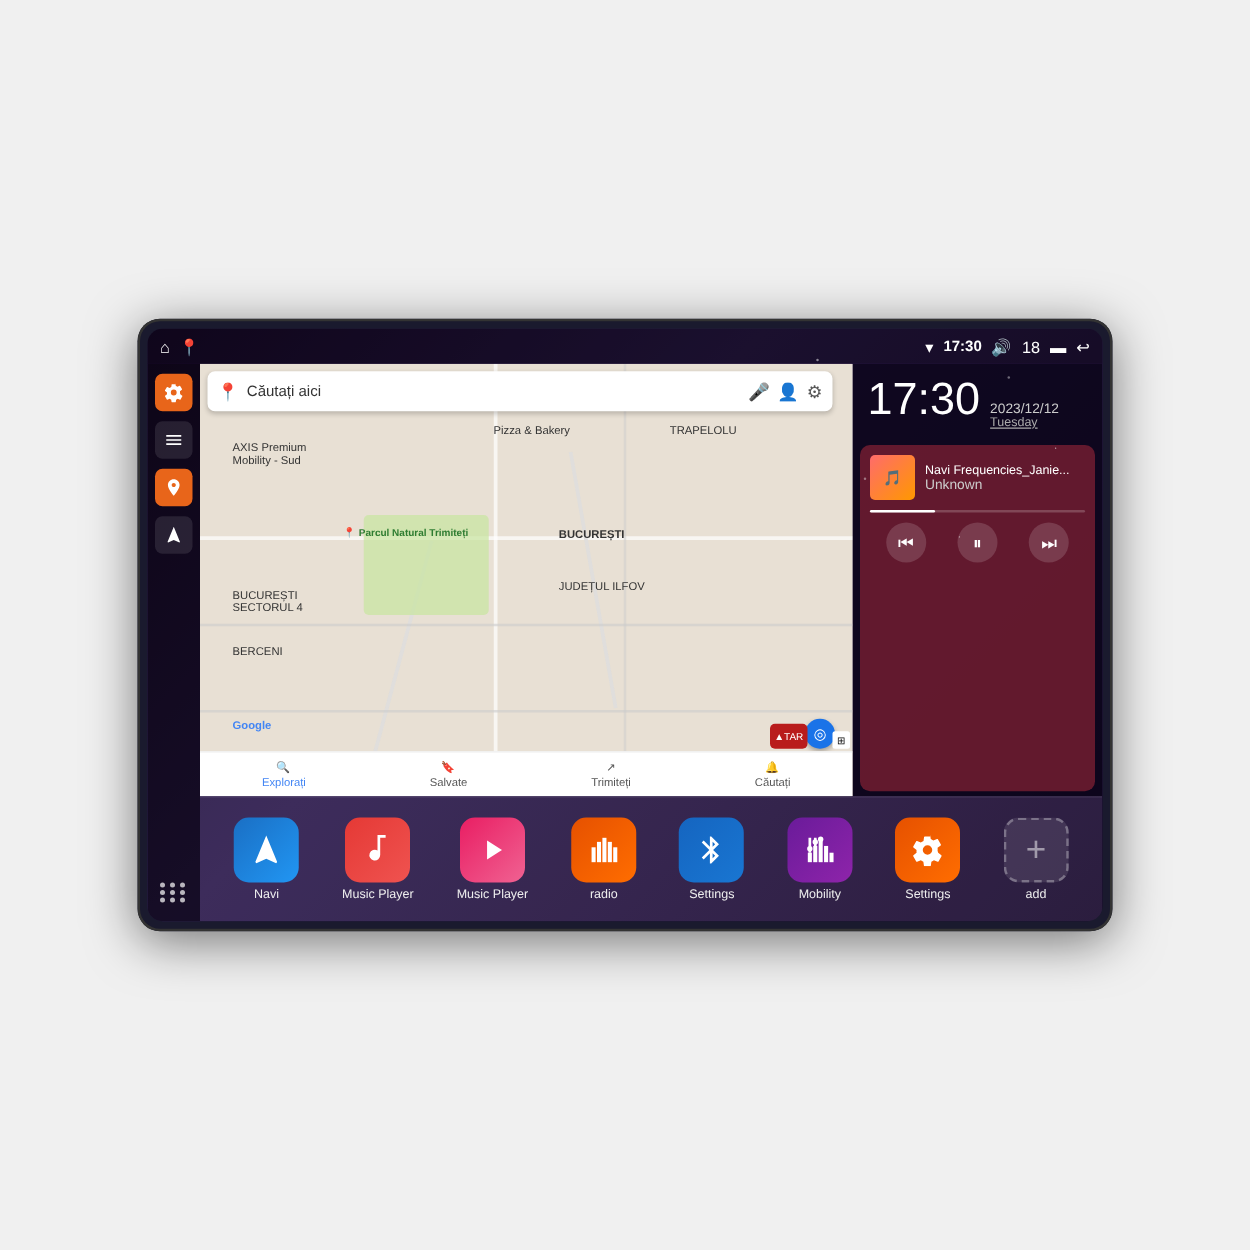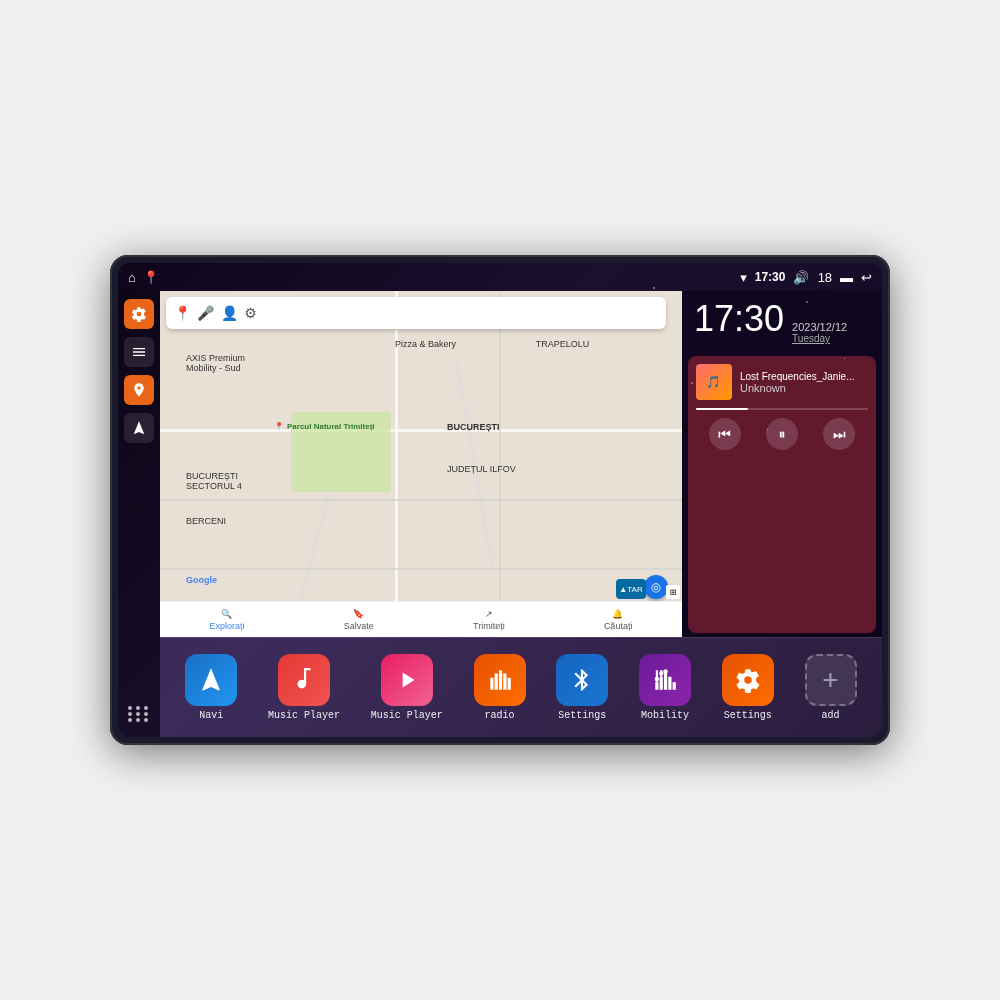--- a/index.html
+++ b/index.html
@@ -307,21 +307,20 @@
       border-radius: 12px;
       display: flex;
       align-items: center;
       justify-content: center;
       font-size: 22px;
     }
     .app-label {
       font-size: 10px;
       color: #eee;
       text-align: center;
-      font-family: Liberation Mono, monospace;
     }
     .app-navi { background: linear-gradient(135deg, #1a6fc4, #2196F3); }
     .app-music { background: linear-gradient(135deg, #e53935, #ef5350); }
     .app-video { background: linear-gradient(135deg, #e91e63, #f06292); }
     .app-radio { background: linear-gradient(135deg, #e65100, #ff6d00); }
     .app-bt { background: linear-gradient(135deg, #1565c0, #1976d2); }
     .app-eq { background: linear-gradient(135deg, #6a1b9a, #8e24aa); }
     .app-settings { background: linear-gradient(135deg, #e65100, #ff6d00); }
     .app-add { background: rgba(255,255,255,0.1); border: 2px dashed rgba(255,255,255,0.3); }
     .dots-btn {
@@ -450,25 +449,26 @@
               <div class="map-label" style="top:38%;left:22%;font-weight:bold;color:#2e7d32;font-size:8px;">📍 Parcul Natural Trimiteți</div>
               <div class="map-label" style="top:38%;left:55%;font-weight:bold;">BUCUREȘTI</div>
               <div class="map-label" style="top:52%;left:5%;">BUCUREȘTI<br>SECTORUL 4</div>
               <div class="map-label" style="top:50%;left:55%;">JUDEȚUL ILFOV</div>
               <div class="map-label" style="top:65%;left:5%;">BERCENI</div>
               <div class="map-label" style="top:82%;left:5%;color:#4285f4;font-weight:bold;">Google</div>
 
               <div style="position:absolute;bottom:38px;right:14px;width:24px;height:24px;background:#1a73e8;border-radius:50%;display:flex;align-items:center;justify-content:center;color:white;font-size:12px;box-shadow:0 2px 4px rgba(0,0,0,0.3);">◎</div>
               <div style="position:absolute;bottom:38px;right:2px;width:14px;height:14px;background:white;border-radius:2px;display:flex;align-items:center;justify-content:center;font-size:8px;">⊞</div>
 
-              <div style="position:absolute;bottom:38px;right:36px;width:30px;height:20px;background:#0369a1;border-radius:4px;display:flex;align-items:center;justify-content:center;color:white;font-size:8px;">▲TAR</div>
+              <div style="position:absolute;bottom:38px;right:36px;width:30px;height:20px;background:#b91c1c;border-radius:4px;display:flex;align-items:center;justify-content:center;color:white;font-size:8px;">▲TAR</div>
             </div>
 
             <div class="map-search">
               <span style="color:#4285f4;font-size:14px;">📍</span>
+              <span class="map-search-text">Căutați aici</span>
               <span style="font-size:14px;">🎤</span>
               <span style="font-size:14px;">👤</span>
               <span style="font-size:14px;color:#555;">⚙</span>
             </div>
 
             <div class="map-bottom">
               <div class="map-bottom-item active">
                 <span>🔍</span>
                   <span>Explorați</span>
               </div>
@@ -498,21 +498,21 @@
                 <div class="clock-date-day">Tuesday</div>
               </div>
             </div>
 
             <div class="music-widget">
               <div class="music-info">
                 <div class="album-art">
                   <div style="width:100%;height:100%;background:linear-gradient(135deg,#ff6b6b,#ff9800);display:flex;align-items:center;justify-content:center;font-size:12px;color:white;">🎵</div>
                 </div>
                 <div class="music-meta">
-                  <div class="music-title">Lost Frequencies_Janie...</div>
+                  <div class="music-title">Navi Frequencies_Janie...</div>
                   <div class="music-artist">Unknown</div>
                 </div>
               </div>
               <div class="music-progress">
                 <div class="music-progress-bar"></div>
               </div>
               <div class="music-controls">
                 <div class="ctrl-btn">⏮</div>
                 <div class="ctrl-btn">⏸</div>
                 <div class="ctrl-btn">⏭</div>

